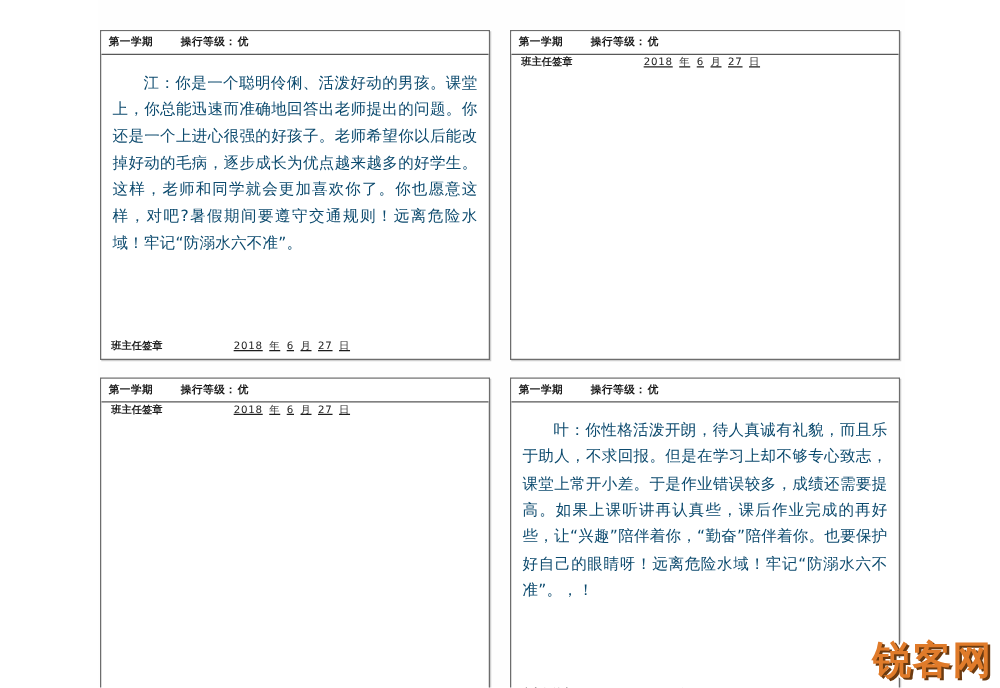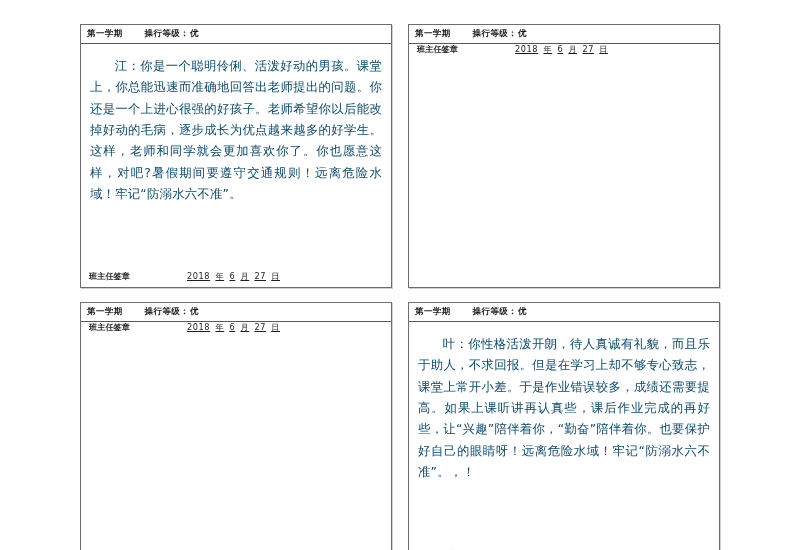--- a/index.html
+++ b/index.html
@@ -239,14 +239,15 @@
           <span>6</span>
           <span>月</span>
           <span>27</span>
           <span>日</span>
         </span>
       </div>
     </div>
 
   </div>
 
+  <div id="watermark">锐客网</div>
 
 </div>
 
 </body></html>

